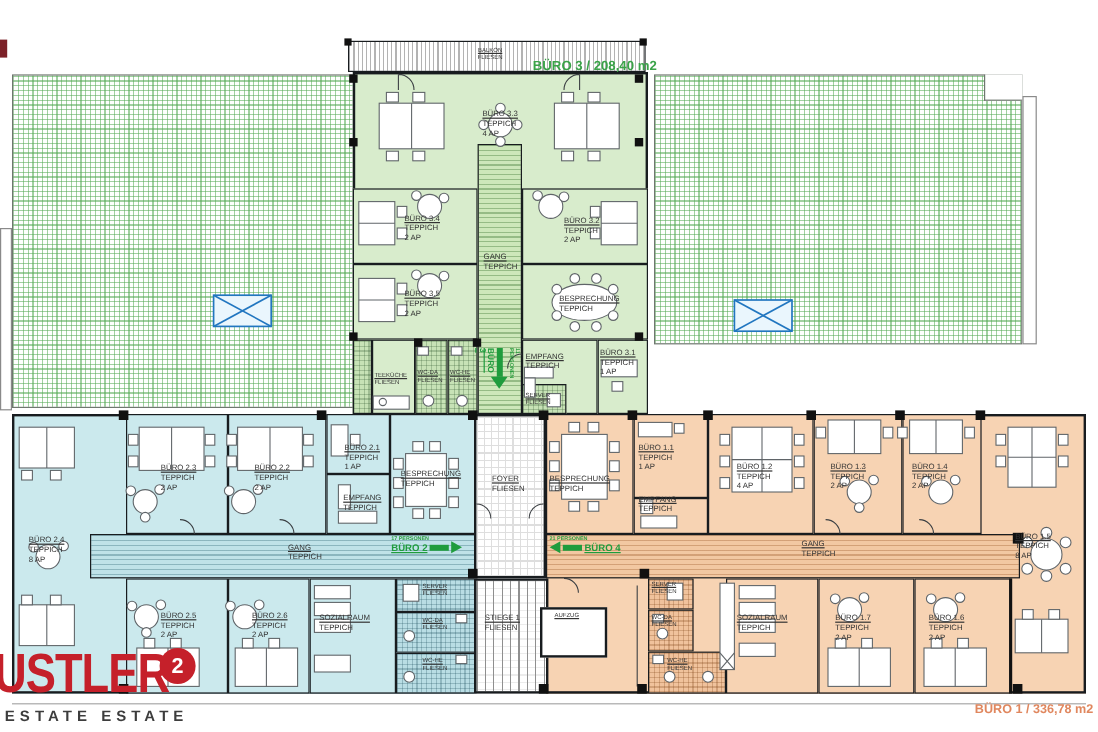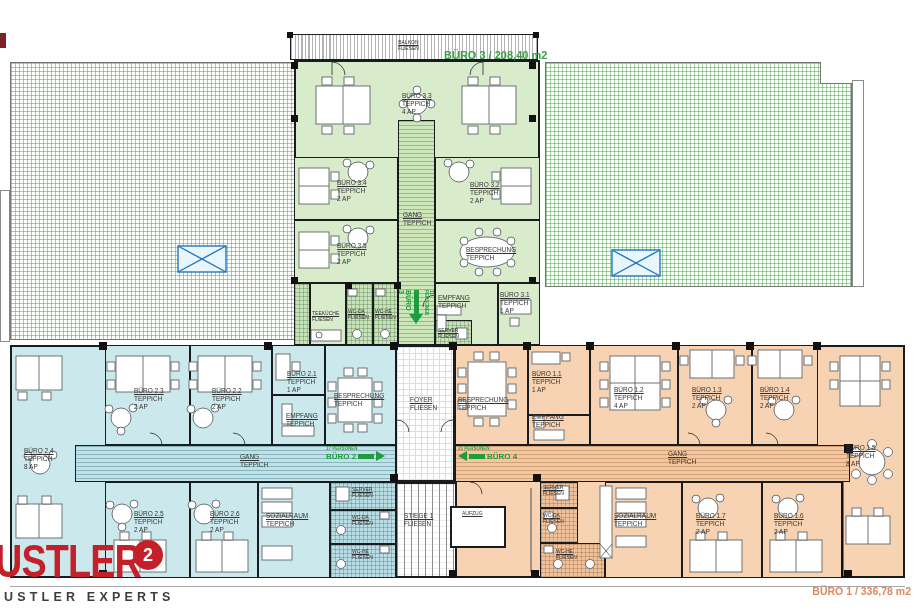--- a/index.html
+++ b/index.html
@@ -22,21 +22,21 @@
   .balkonT{background:#fff;background-image:repeating-linear-gradient(to right,#b3b3b3 0 1px,transparent 1px 3.5px);border:1.5px solid #181c1f;}
   .roof{background:#fdfffd;border:1.5px solid #6f776f;
         background-image:repeating-linear-gradient(to right,rgba(85,170,85,.55) 0 1px,transparent 1px 4px),
                          repeating-linear-gradient(to bottom,rgba(85,170,85,.55) 0 1px,transparent 1px 4px);}
   .rl{position:absolute;font-size:6.5px;line-height:1.25;color:#333;z-index:40;white-space:nowrap;}
   .rl span{display:block;}
   .rl span:first-child{text-decoration:underline;}
   .s5{font-size:5px;}
   .titleG{position:absolute;color:#3aa348;font-size:11px;font-weight:bold;z-index:50;}
   .titleO{position:absolute;color:#e0875e;font-size:10.5px;font-weight:bold;z-index:50;}
-  .entlbl{color:#1f9c3d;font-weight:bold;font-size:8px;}
+  .entlbl{color:#1f9c3d;font-weight:bold;font-size:8px;text-decoration:underline;}
   .pers{color:#2f9e41;font-size:4.5px;font-weight:bold;}
   .bar{display:inline-block;background:#1f9c3d;}
   .arrR{display:inline-block;width:0;height:0;border-top:5px solid transparent;border-bottom:5px solid transparent;border-left:9px solid #1f9c3d;}
   .arrL{display:inline-block;width:0;height:0;border-top:5px solid transparent;border-bottom:5px solid transparent;border-right:9px solid #1f9c3d;}
   .entrow{display:flex;align-items:center;gap:2px;}
   #logo{position:absolute;left:0;top:538px;width:220px;height:72px;z-index:60;}
   #logo .wordmark{position:absolute;left:-5px;top:0;font-size:46px;font-weight:800;color:#c5202a;
                   letter-spacing:-1px;transform:scaleX(.82);transform-origin:left top;line-height:1;}
   #logo .sup{position:absolute;left:133px;top:2px;width:30px;height:30px;border-radius:50%;background:#c5202a;
              color:#fff;font-size:18px;font-weight:bold;display:flex;align-items:center;justify-content:center;}
@@ -604,16 +604,16 @@
   <div class="abs" style="left:398px;top:288px;z-index:45;">
     <div class="entlbl" style="position:absolute;left:0;top:2px;writing-mode:vertical-rl;font-size:7px;">BÜRO 3</div>
     <div class="bar" style="position:absolute;left:16px;top:2px;width:5px;height:24px;"></div>
     <div style="position:absolute;left:11px;top:26px;width:0;height:0;border-left:7px solid transparent;border-right:7px solid transparent;border-top:10px solid #1f9c3d;"></div>
     <div class="pers" style="position:absolute;left:26px;top:2px;writing-mode:vertical-rl;">11 PERSONEN</div>
   </div>
 
   <div id="logo">
     <div class="wordmark">USTLER</div>
     <div class="sup">2</div>
-    <div class="tagline">USTLER EXPERTS</div>
+    <div class="tagline">ESTATE ESTATE</div>
   </div>
 
 </div>
 
 </body></html>

